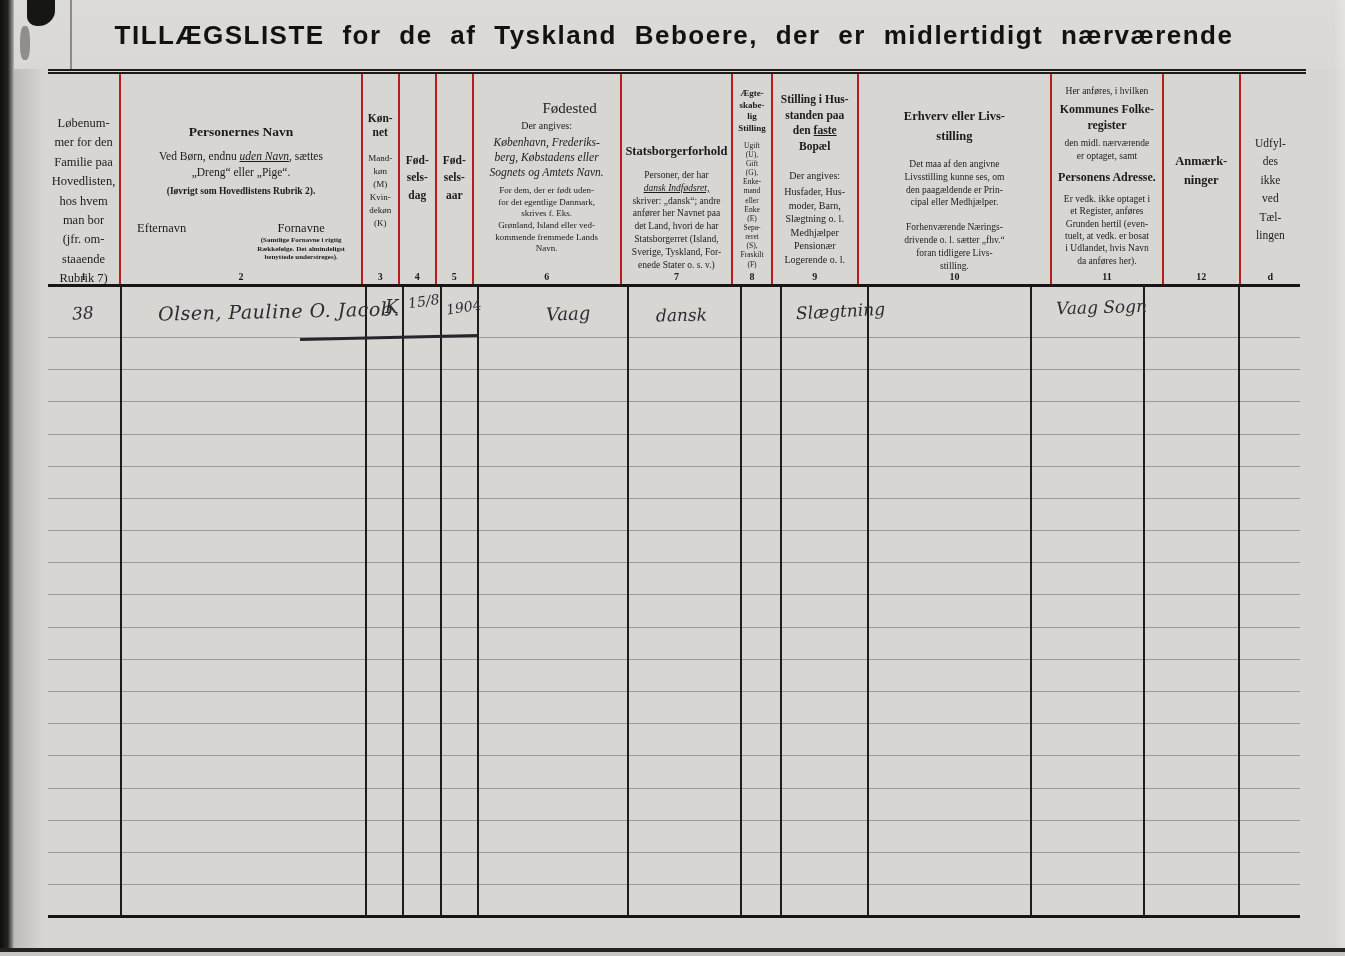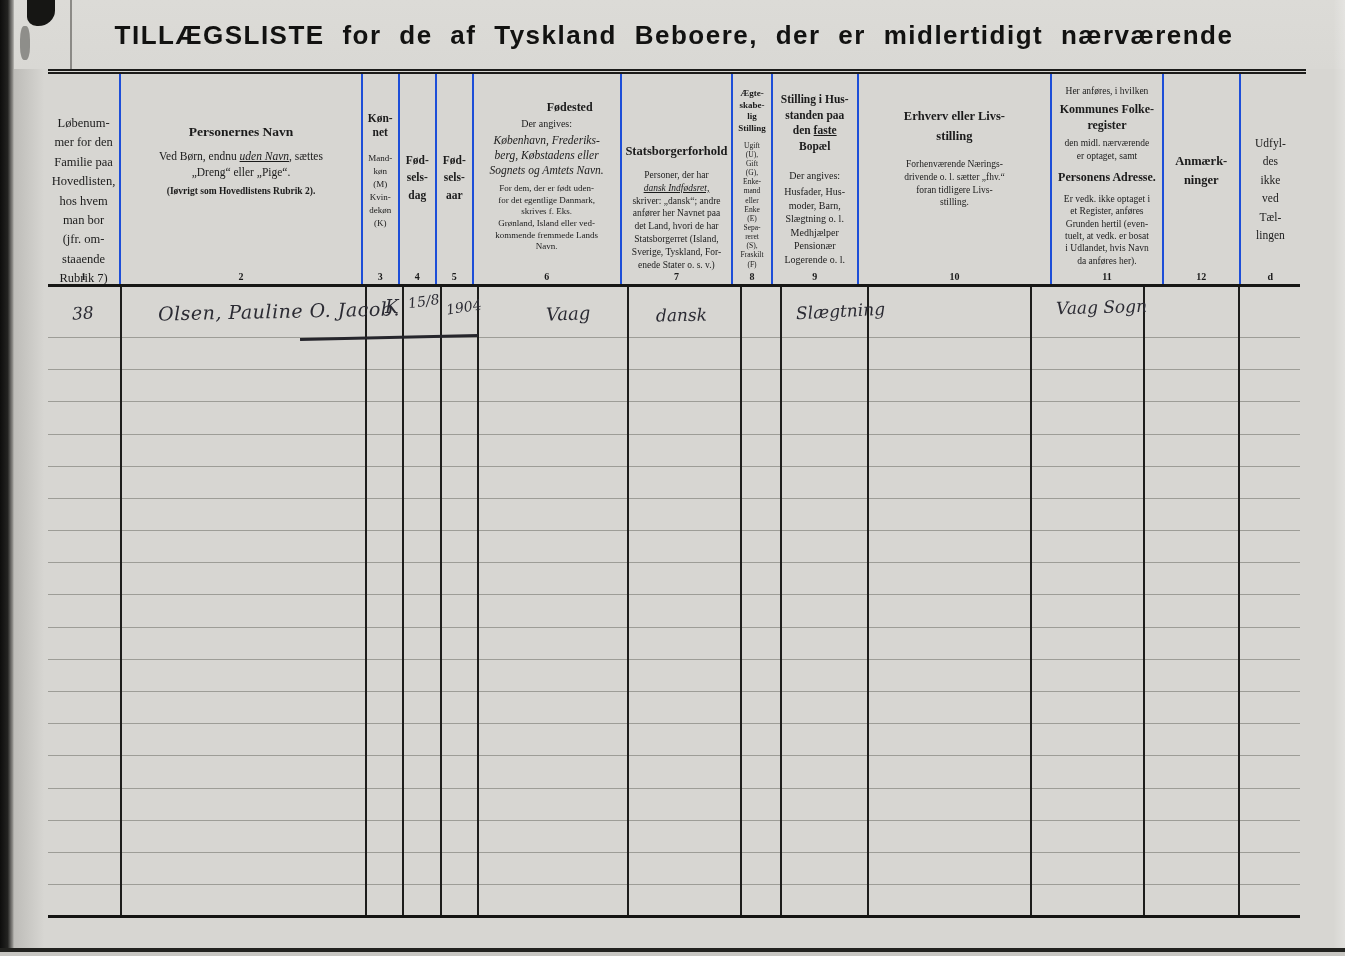--- a/index.html
+++ b/index.html
@@ -30,42 +30,42 @@
   .doc-title{position:absolute;left:48px;top:20px;width:1252px;height:32px;
     text-align:center;font-family:"Liberation Sans","DejaVu Sans",sans-serif;
     font-weight:700;font-size:26px;letter-spacing:1.5px;word-spacing:9px;color:#121211;}
 
   
   .top-double-rule{position:absolute;left:48px;top:69px;width:1258px;height:5px;
     background:linear-gradient(to bottom,#1c1c1a 0 35%,rgba(0,0,0,0) 35% 62%,#1c1c1a 62% 100%);}
   .header-row{position:absolute;left:48px;top:74px;width:1252px;height:210px;
     display:flex;border-bottom:3px solid #171715;}
   .hcell{position:relative;box-sizing:border-box;height:100%;
-    border-left:2px solid #1d4ed8;text-align:center;}
+    border-left:2px solid #b91c1c;text-align:center;}
   .hcell.first{border-left:none;}
   .cell-num{position:absolute;bottom:2px;left:0;right:0;text-align:center;
     font-size:10px;font-weight:700;}
   .pre{white-space:pre-line;}
   .it{font-style:italic;text-decoration:underline;}
   .u{text-decoration:underline;}
 
   
   .c1-text{font-size:12.5px;line-height:1.55;padding-top:40px;}
   .c2-title{font-size:13.5px;font-weight:700;margin-top:50px;}
   .c2-line{font-size:11.5px;margin-top:8px;line-height:1.4;}
   .c2-note{font-size:9.5px;font-weight:700;margin-top:6px;}
   .c2-bottom{position:absolute;bottom:22px;left:0;right:0;display:flex;
     justify-content:space-between;padding:0 16px;align-items:flex-start;}
   .c2-efternavn{font-size:12.5px;}
   .c2-fornavne{font-size:12.5px;}
   .c2-tiny{font-size:7px;line-height:1.25;font-weight:700;white-space:pre-line;}
   .c3-title{font-size:11.5px;font-weight:700;margin-top:38px;line-height:1.2;}
   .c3-sub{font-size:9px;margin-top:12px;line-height:1.45;}
   .c45-title{font-size:11.5px;font-weight:700;margin-top:78px;line-height:1.5;}
-  .c6-title{font-size:12px;font-weight:700;margin-top:26px;margin-left:46px;}
+  .c6-title{font-size:15px;font-weight:400;margin-top:26px;margin-left:46px;}
   .c6-angives{font-size:10px;margin-top:3px;}
   .c6-italic{font-size:11.5px;font-style:italic;margin-top:4px;line-height:1.3;}
   .c6-small{font-size:9px;margin-top:5px;line-height:1.3;}
   .c7-title{font-size:12.5px;font-weight:700;margin-top:70px;}
   .c7-body{font-size:9.5px;margin-top:10px;line-height:1.35;}
   .c8-title{font-size:9px;font-weight:700;margin-top:14px;line-height:1.3;}
   .c8-body{font-size:7.5px;margin-top:6px;line-height:1.22;}
   .c9-title{font-size:11.5px;font-weight:700;margin-top:18px;line-height:1.35;}
   .c9-angives{font-size:10px;margin-top:16px;}
   .c9-body{font-size:10px;margin-top:4px;line-height:1.35;}
@@ -127,20 +127,29 @@
 (jfr. om-
 staaende
 Rubrik 7)</div>
     <div class="cell-num">1</div>
   </div>
 
   <div class="hcell" style="width:245px">
     <div class="c2-title">Personernes Navn</div>
     <div class="c2-line"><span>Ved Børn, endnu </span><span class="it">uden Navn</span><span>, sættes</span><br><span>„Dreng“ eller „Pige“.</span></div>
     <div class="c2-note">(Iøvrigt som Hovedlistens Rubrik 2).</div>
+    <div class="c2-bottom">
+      <div class="c2-efternavn">Efternavn</div>
+      <div>
+        <div class="c2-fornavne">Fornavne</div>
+        <div class="c2-tiny">(Samtlige Fornavne i rigtig
+Rækkefølge.  Det almindeligst
+benyttede understreges).</div>
+      </div>
+    </div>
     <div class="cell-num">2</div>
   </div>
 
   <div class="hcell" style="width:37px">
     <div class="c3-title pre">Køn-
 net</div>
     <div class="c3-sub pre">Mand-
 køn
 (M)
 Kvin-
@@ -219,20 +228,24 @@
 Slægtning o. l.
 Medhjælper
 Pensionær
 Logerende o. l.</div>
     <div class="cell-num">9</div>
   </div>
 
   <div class="hcell" style="width:196px">
     <div class="c10-title pre">Erhverv eller Livs-
 stilling</div>
+    <div class="c10-body pre">Det maa af den angivne
+Livsstilling kunne ses, om
+den paagældende er Prin-
+cipal eller Medhjælper.</div>
     <div class="c10-body pre">Forhenværende Nærings-
 drivende o. l. sætter „fhv.“
 foran tidligere Livs-
 stilling.</div>
     <div class="cell-num">10</div>
   </div>
 
   <div class="hcell" style="width:113px">
     <div class="c11-pre">Her anføres, i hvilken</div>
     <div class="c11-title pre">Kommunes Folke-

